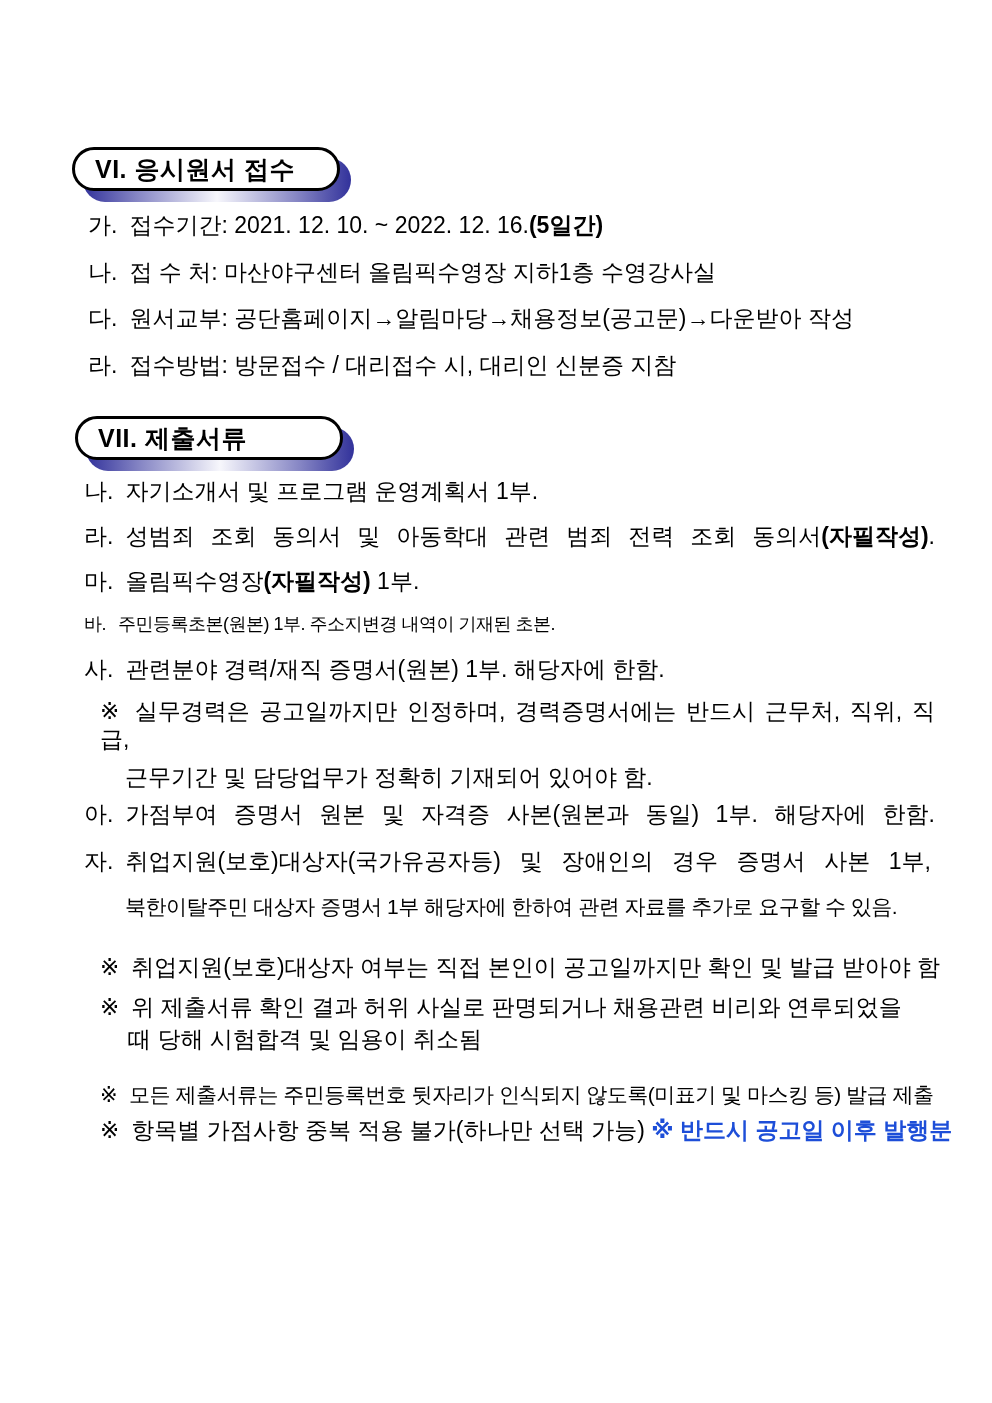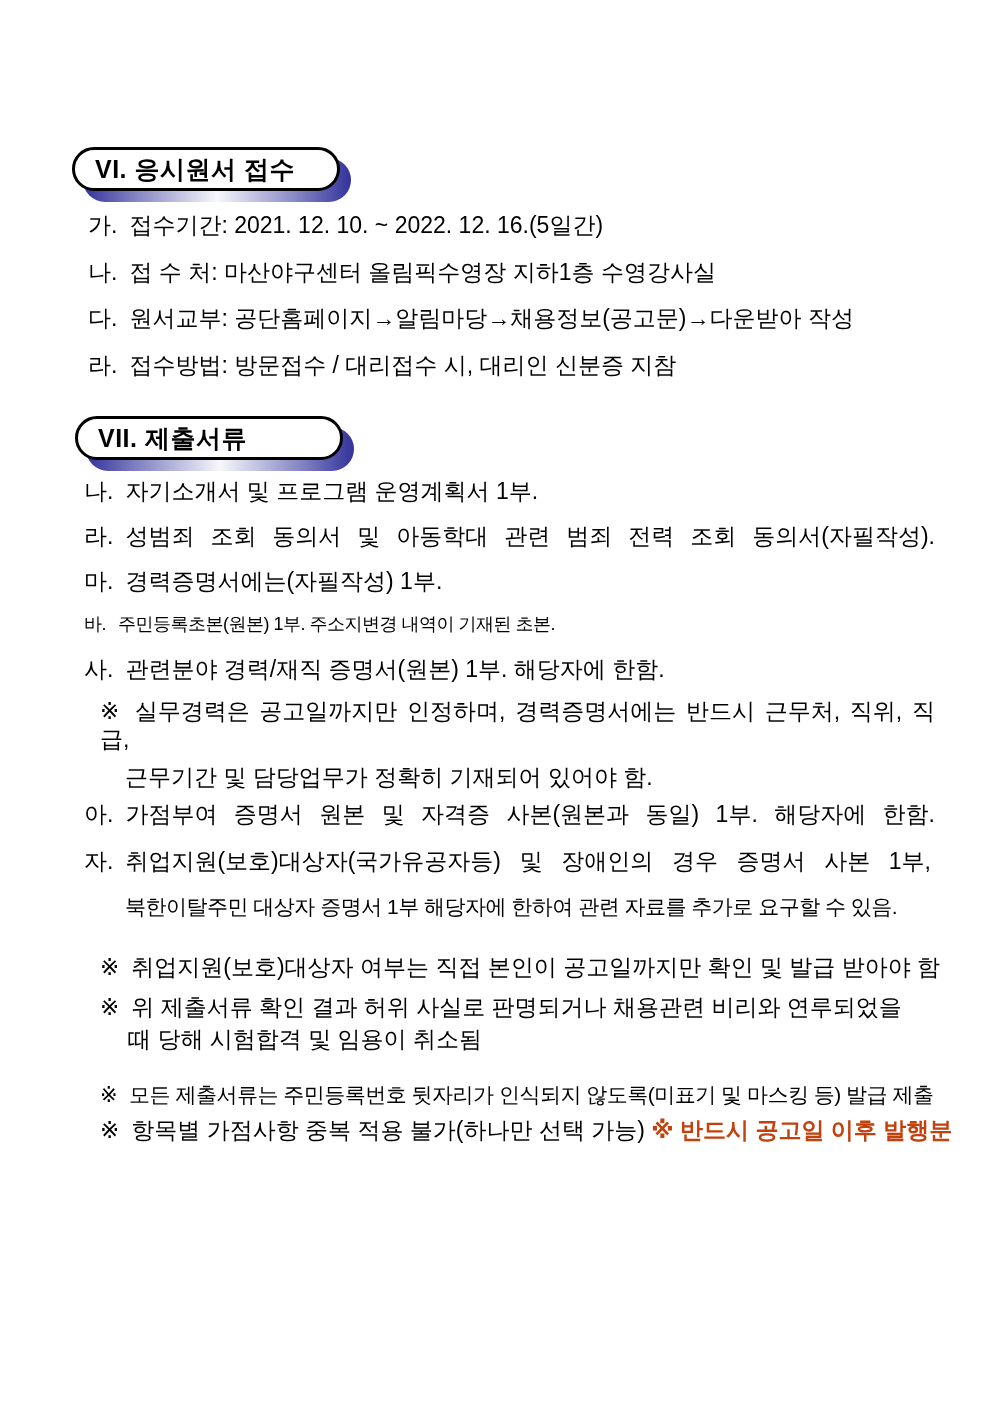--- a/index.html
+++ b/index.html
@@ -52,22 +52,22 @@
     white-space: nowrap;
     letter-spacing: 0.5px;
   }
   
   .line {
     font-size: 23px;
     line-height: 28px;
     letter-spacing: 0px;
   }
   .lbl { margin-right: 12px; }
-  .b   { font-weight: normal; }
-  .blue-b { color: #c2410c; font-weight: bold; }
+  .b   { font-weight: bold; }
+  .blue-b { color: #1d4ed8; font-weight: bold; }
   .j   { text-align: justify; text-align-last: justify; }
   .cond { font-size: 21px; letter-spacing: -0.5px; }
   .cond2 { font-size: 18px; letter-spacing: -0.5px; }
 </style>
 </head>
 <body>
 
 <div class="page">
 
   
@@ -101,21 +101,21 @@
   </div>
 
   
   <div class="line" style="margin:17px 0 0 84px">
     <span class="lbl">나.</span><span>자기소개서 및 프로그램 운영계획서 1부.</span>
   </div>
   <div class="line j" style="margin:17px 0 0 84px; width:851px">
     <span class="lbl">라.</span><span>성범죄 조회 동의서 및 아동학대 관련 범죄 전력 조회 동의서</span><span class="b">(자필작성)</span><span>.</span>
   </div>
   <div class="line" style="margin:17px 0 0 84px">
-    <span class="lbl">마.</span><span>경력증명서에는</span><span class="b">(자필작성)</span><span> 1부.</span>
+    <span class="lbl">마.</span><span>올림픽수영장</span><span class="b">(자필작성)</span><span> 1부.</span>
   </div>
   <div class="line cond2" style="margin:15px 0 0 84px">
     <span class="lbl">바.</span><span>주민등록초본(원본) 1부. 주소지변경 내역이 기재된 초본.</span>
   </div>
   <div class="line" style="margin:17px 0 0 84px">
     <span class="lbl">사.</span><span>관련분야 경력/재직 증명서(원본) 1부. 해당자에 한함.</span>
   </div>
   <div class="line j" style="margin:14px 0 0 100px; width:835px">
     <span class="lbl">※</span><span>실무경력은 공고일까지만 인정하며, 경력증명서에는 반드시 근무처, 직위, 직급,</span>
   </div>

